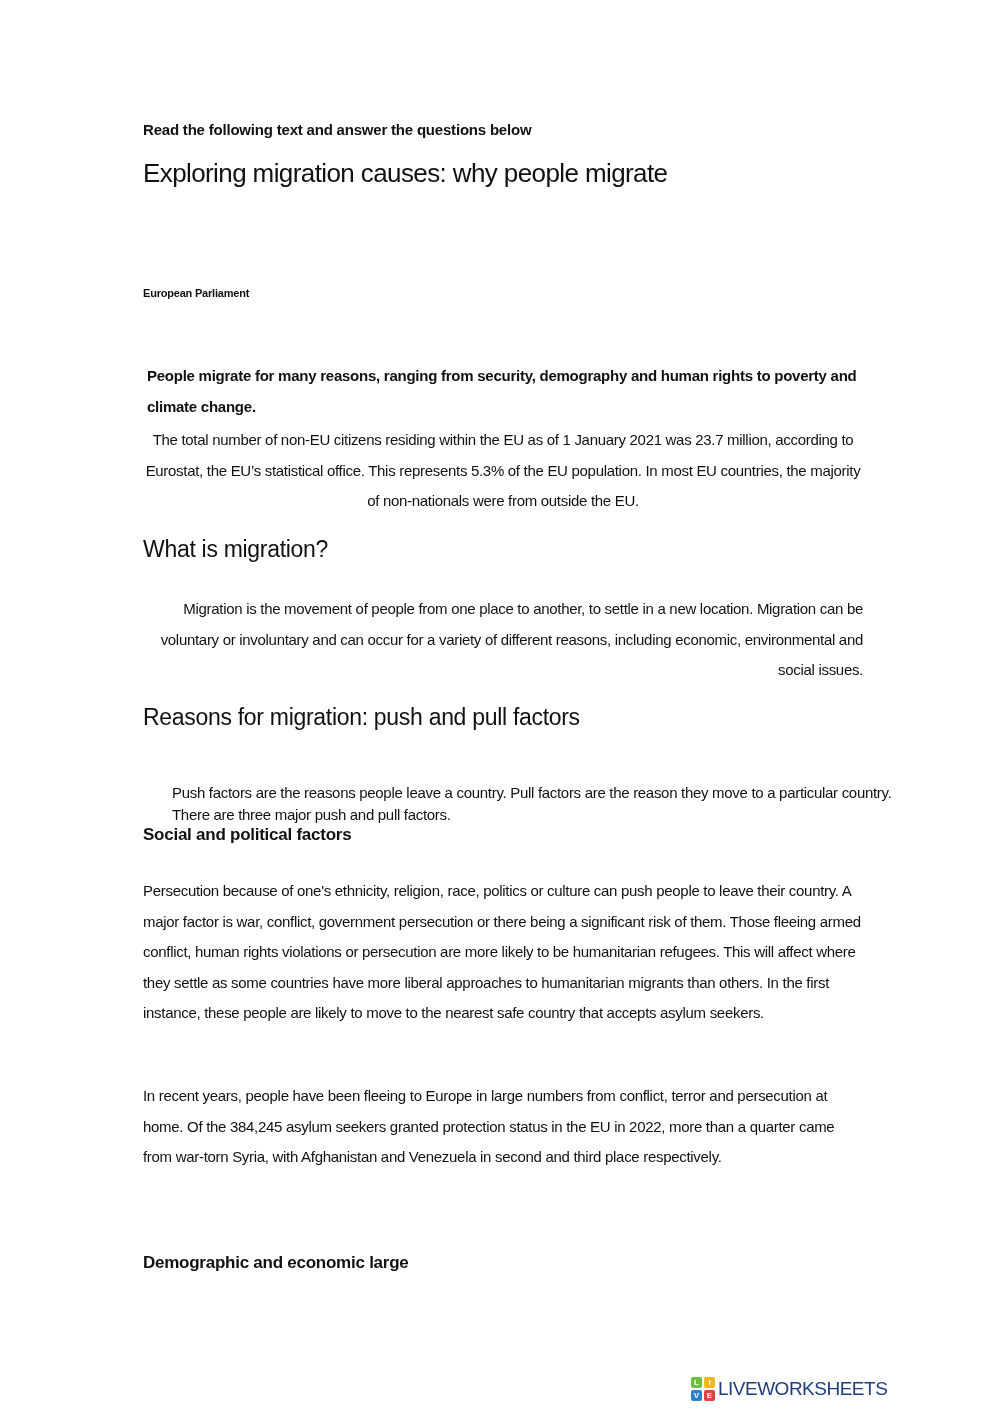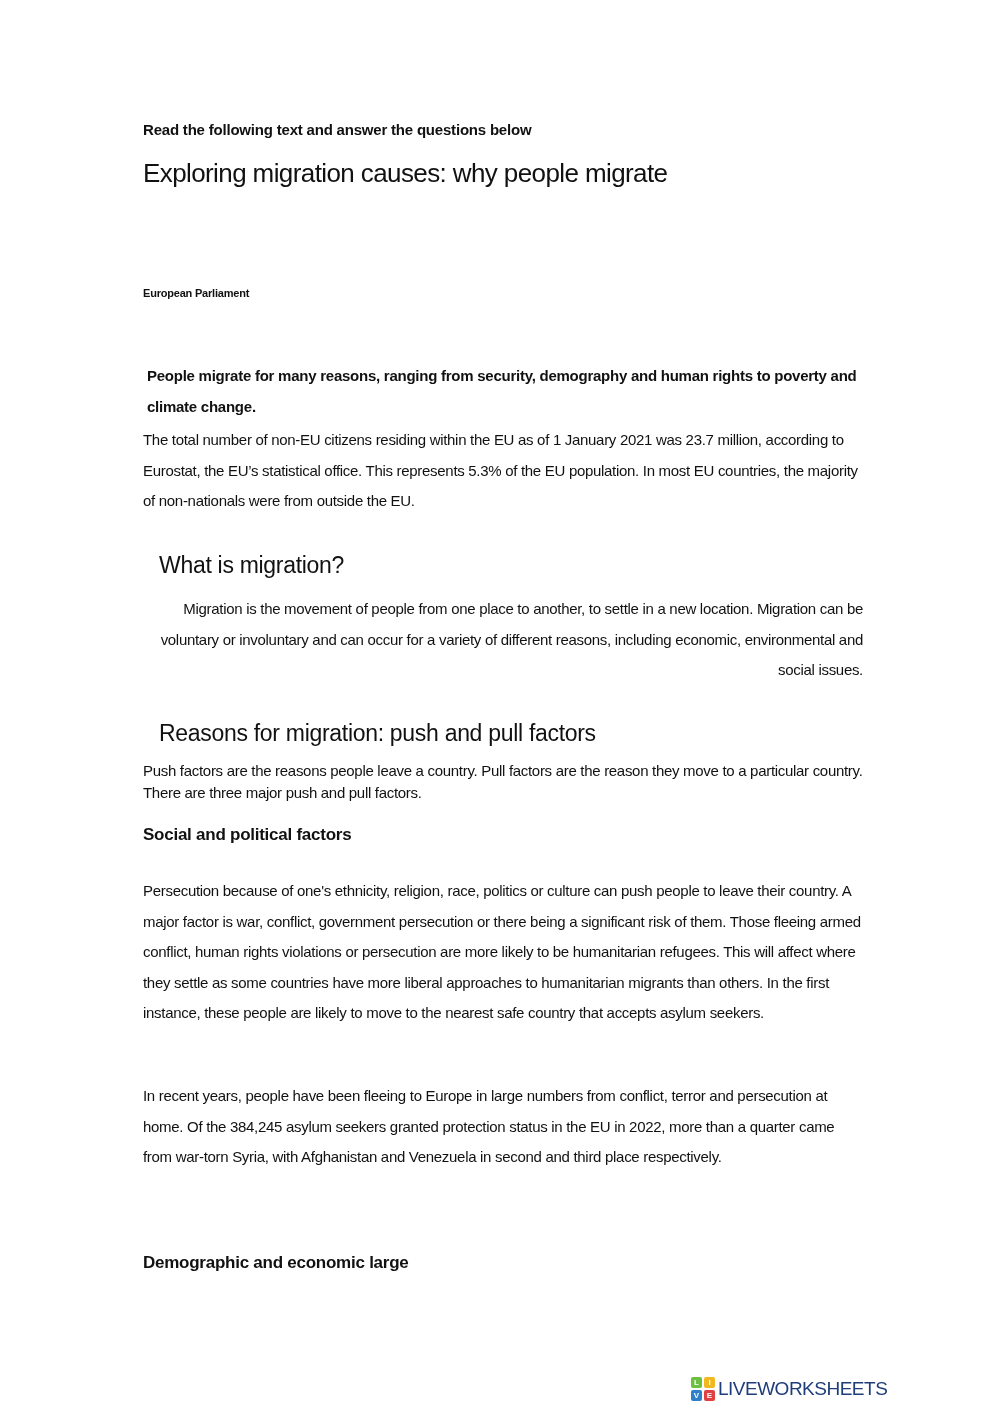--- a/index.html
+++ b/index.html
@@ -71,21 +71,21 @@
     }
     .para.tight {
       line-height: 22px;
     }
     .h2 {
       position: absolute;
       left: 0;
       font-size: 23px;
       font-weight: normal;
       letter-spacing: -0.3px;
-      margin: 16px;
+      margin: 0;
       white-space: nowrap;
     }
     .h3 {
       position: absolute;
       left: 0;
       font-size: 17px;
       font-weight: bold;
       letter-spacing: -0.25px;
       margin: 0;
       white-space: nowrap;
@@ -128,29 +128,29 @@
 
 <div class="page">
   <div class="instruction">Read the following text and answer the questions below</div>
 
   <h1 class="title">Exploring migration causes: why people migrate</h1>
 
   <div class="source">European Parliament</div>
 
   <p class="lead">People migrate for many reasons, ranging from security, demography and human rights to poverty and climate change.</p>
 
-  <p class="para" style="top:425px;">The total number of non-EU citizens residing within the EU as of 1 January 2021 was 23.7 million, according to Eurostat, the EU’s statistical office. This represents 5.3% of the EU population. In most EU countries, the majority of non-nationals were from outside the EU.</p>
+  <p class="para" style="top:425px;text-align:center;">The total number of non-EU citizens residing within the EU as of 1 January 2021 was 23.7 million, according to Eurostat, the EU’s statistical office. This represents 5.3% of the EU population. In most EU countries, the majority of non-nationals were from outside the EU.</p>
 
   <h2 class="h2" style="top:536px;">What is migration?</h2>
 
   <p class="para" style="top:594px;text-align:right;">Migration is the movement of people from one place to another, to settle in a new location. Migration can be voluntary or involuntary and can occur for a variety of different reasons, including economic, environmental and social issues.</p>
 
   <h2 class="h2" style="top:704px;">Reasons for migration: push and pull factors</h2>
 
-  <p class="para tight" style="top:760px;">Push factors are the reasons people leave a country. Pull factors are the reason they move to a particular country. There are three major push and pull factors.</p>
+  <p class="para tight" style="top:782px;margin-left:29px;">Push factors are the reasons people leave a country. Pull factors are the reason they move to a particular country. There are three major push and pull factors.</p>
 
   <h3 class="h3" style="top:825px;">Social and political factors</h3>
 
   <p class="para" style="top:876px;">Persecution because of one's ethnicity, religion, race, politics or culture can push people to leave their country. A major factor is war, conflict, government persecution or there being a significant risk of them. Those fleeing armed conflict, human rights violations or persecution are more likely to be humanitarian refugees. This will affect where they settle as some countries have more liberal approaches to humanitarian migrants than others. In the first instance, these people are likely to move to the nearest safe country that accepts asylum seekers.</p>
 
   <p class="para" style="top:1081px;">In recent years, people have been fleeing to Europe in large numbers from conflict, terror and persecution at home. Of the 384,245 asylum seekers granted protection status in the EU in 2022, more than a quarter came from war-torn Syria, with Afghanistan and Venezuela in second and third place respectively.</p>
 
   <h3 class="h3" style="top:1253px;">Demographic and economic large</h3>
 </div>
 

